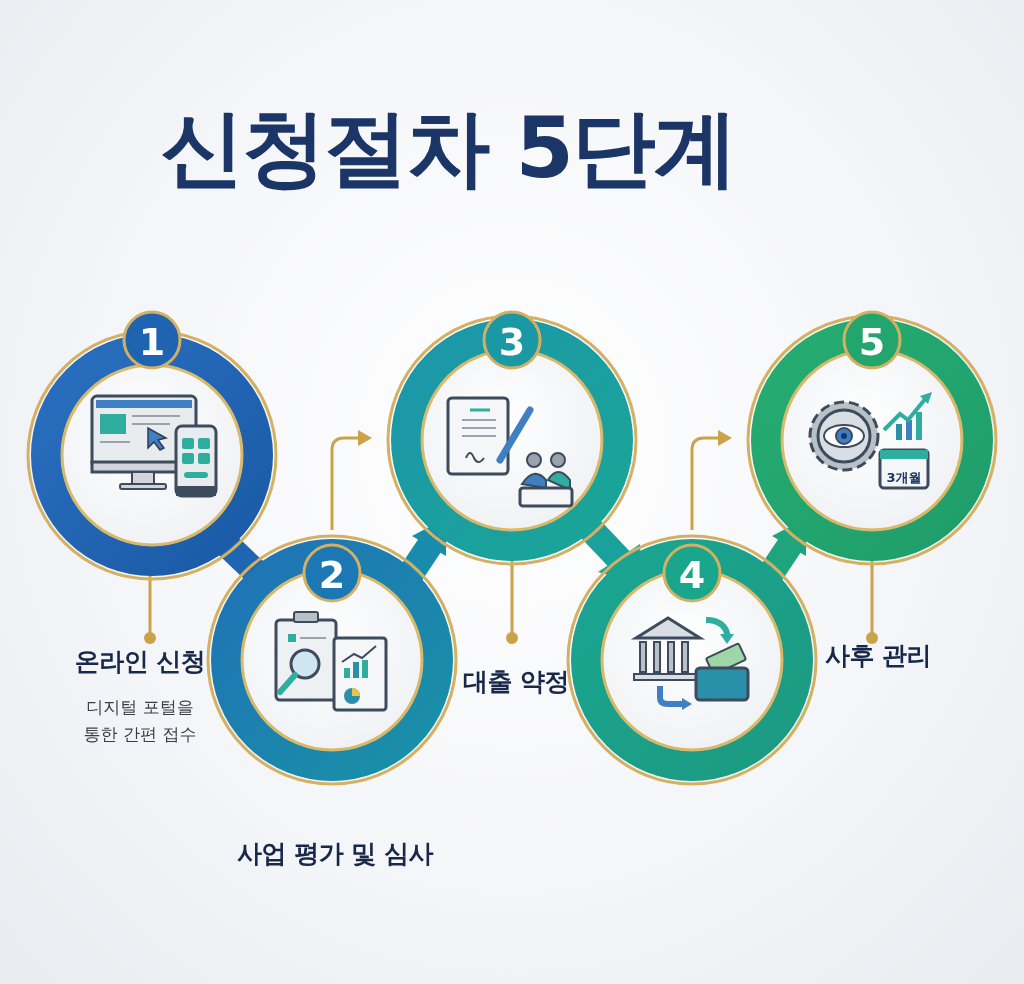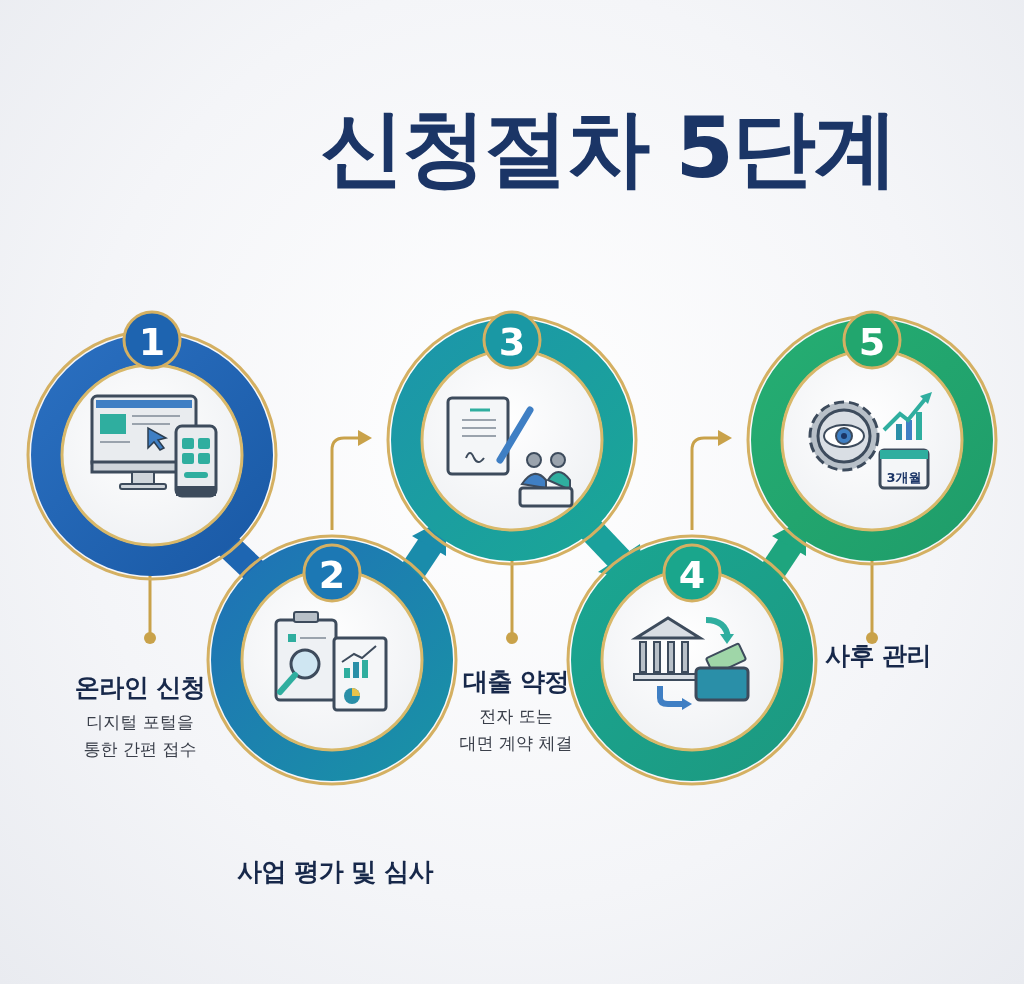--- a/index.html
+++ b/index.html
@@ -1,24 +1,24 @@
 <!DOCTYPE html>
 <html><head>
 <meta charset="utf-8">
 <style>
   html,body{margin:0;padding:0;}
   body{width:1024px;height:984px;position:relative;overflow:hidden;
     background:radial-gradient(ellipse at 50% 45%, #ffffff 0%, #f4f5f8 60%, #e9ebf0 100%);
     font-family:"DejaVu Sans","Liberation Sans",sans-serif;}
-  .title{position:absolute;left:0;top:88px;width:896px;text-align:right;
+  .title{position:absolute;left:0;top:88px;width:896px;text-align:center;
     font-size:84px;font-weight:bold;color:#1b3566;letter-spacing:-2px;line-height:120px;}
   svg.flow{position:absolute;left:0;top:0;}
   .label{position:absolute;text-align:center;width:220px;}
   .label .h{font-size:25px;font-weight:bold;color:#17284a;letter-spacing:-0.5px;line-height:32px;}
-  .label .d{font-size:17px;color:#3a3f4a;line-height:27px;margin-top:5px;}
+  .label .d{font-size:17px;color:#3a3f4a;line-height:27px;margin-top:16px;}
   .badge-num{font-family:"DejaVu Sans",sans-serif;font-weight:bold;}
 </style>
 </head>
 <body>
 
 <div class="title">신청절차 5단계</div>
 
 <svg class="flow" width="1024" height="984" viewBox="0 0 1024 984">
   <defs>
     <linearGradient id="g1" x1="0" y1="0" x2="1" y2="1">
@@ -197,28 +197,27 @@
       <polygon points="920,396 932,392 928,404" fill="#2fae9f"></polygon>
       <rect x="880" y="450" width="48" height="38" rx="4" fill="#f4f6f8" stroke="#3d4b5c" stroke-width="3"></rect>
       <rect x="880" y="450" width="48" height="9" fill="#2fae9f"></rect>
     </g>
     <text x="904" y="482" text-anchor="middle" font-size="13" font-weight="bold" fill="#1b3566">3개월</text>
     <circle cx="872" cy="340" r="28" fill="#22a66e" stroke="#d4b062" stroke-width="3"></circle>
     <text x="872" y="355" text-anchor="middle" font-size="38" fill="#fff" class="badge-num">5</text>
   </g>
 </svg>
 
-<div class="label" style="left:30px;top:672px;">
+<div class="label" style="left:30px;top:646px;">
   <div class="h">온라인 신청</div>
   <div class="d"><span>디지털 포털을</span><br><span>통한 간편 접수</span></div>
 </div>
-<div class="label" style="left:205px;top:856px;width:260px;">
+<div class="label" style="left:205px;top:838px;width:260px;">
   <div class="h">사업 평가 및 심사</div>
 </div>
 <div class="label" style="left:406px;top:666px;">
   <div class="h">대출 약정</div>
-  <div class="d"><span>전자 또는</span><br><span>대면 계약 체결</span></div>
 </div>
 <div class="label" style="left:582px;top:810px;">
 </div>
 <div class="label" style="left:768px;top:640px;">
   <div class="h">사후 관리</div>
 </div>
 
 </body></html>

